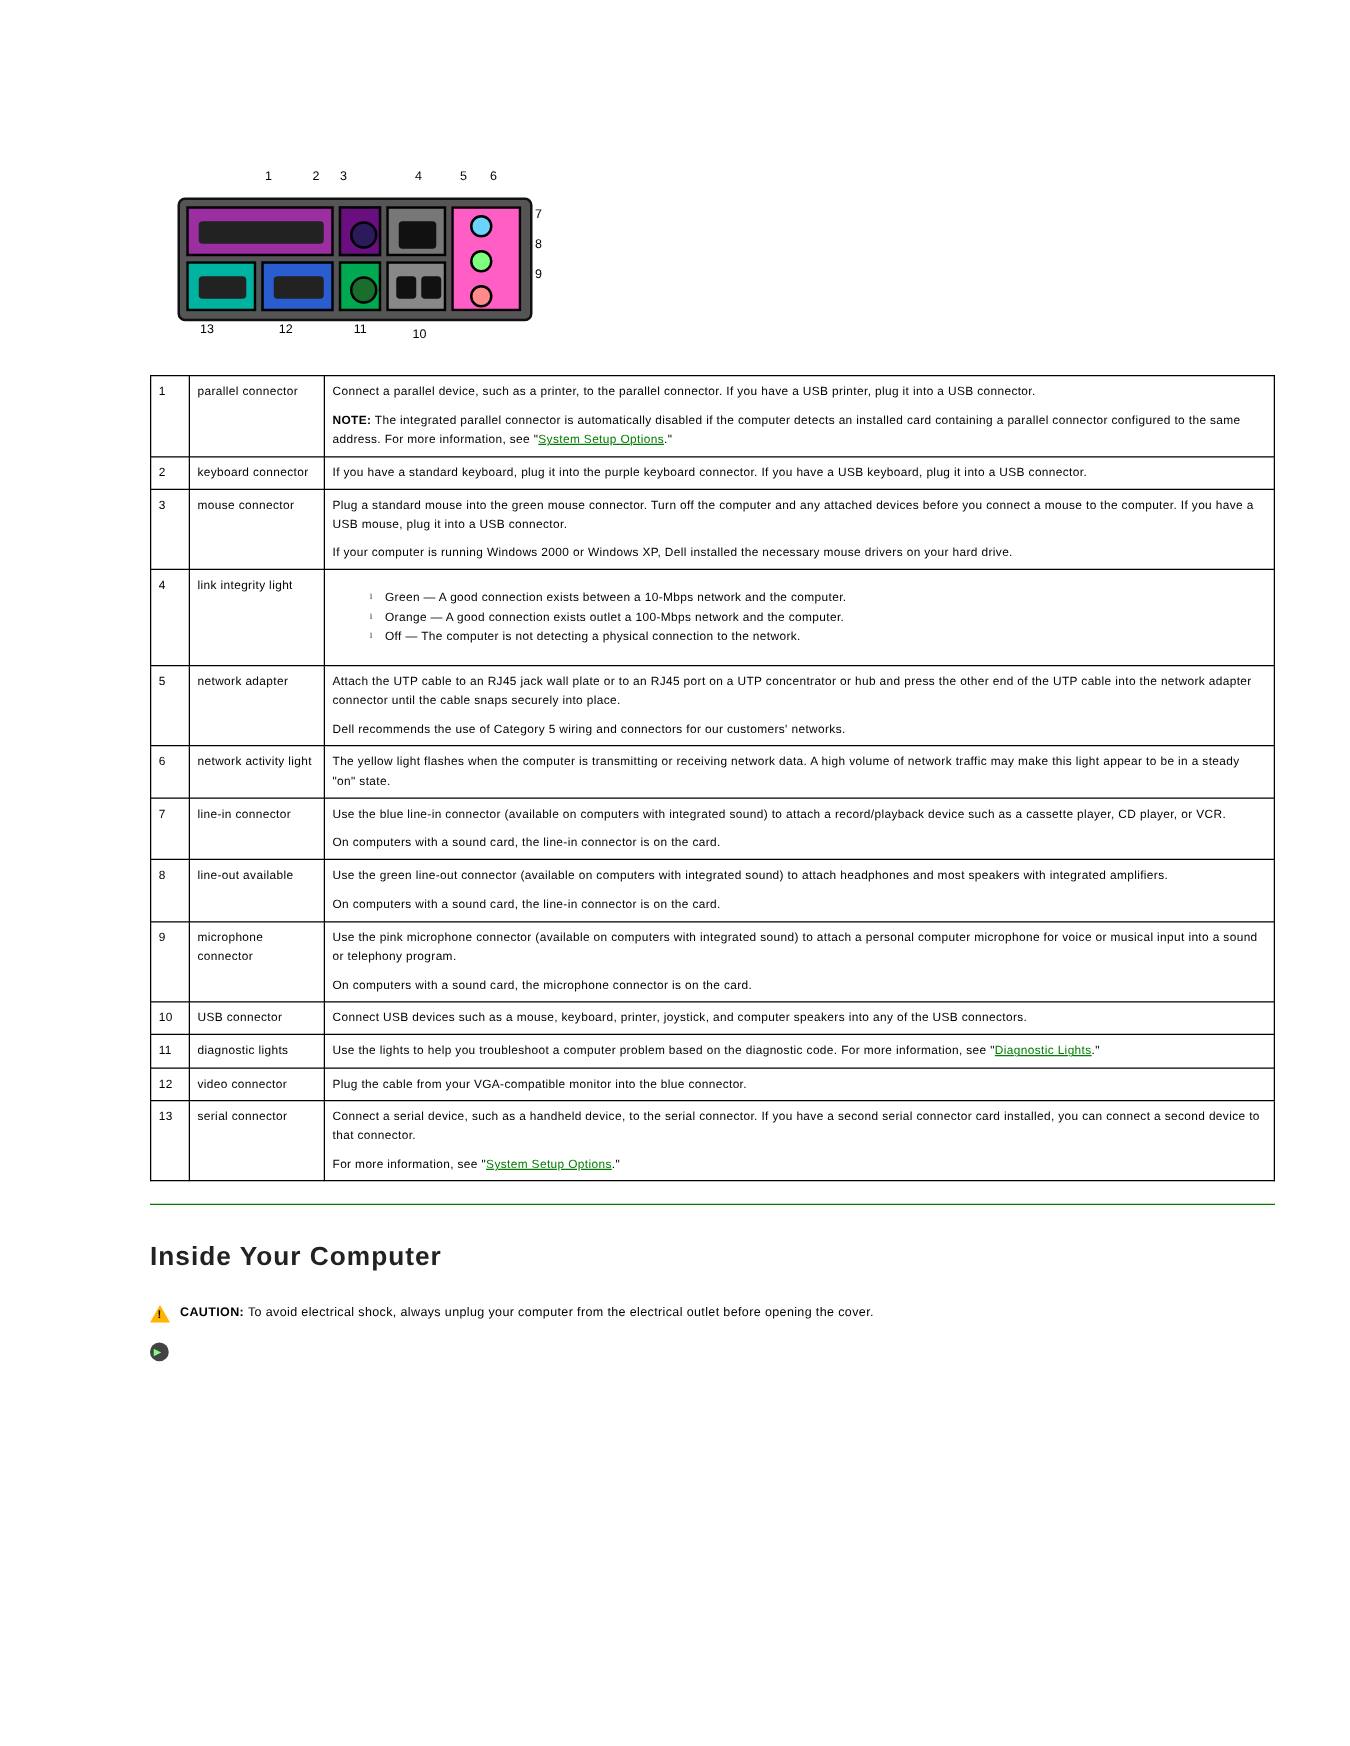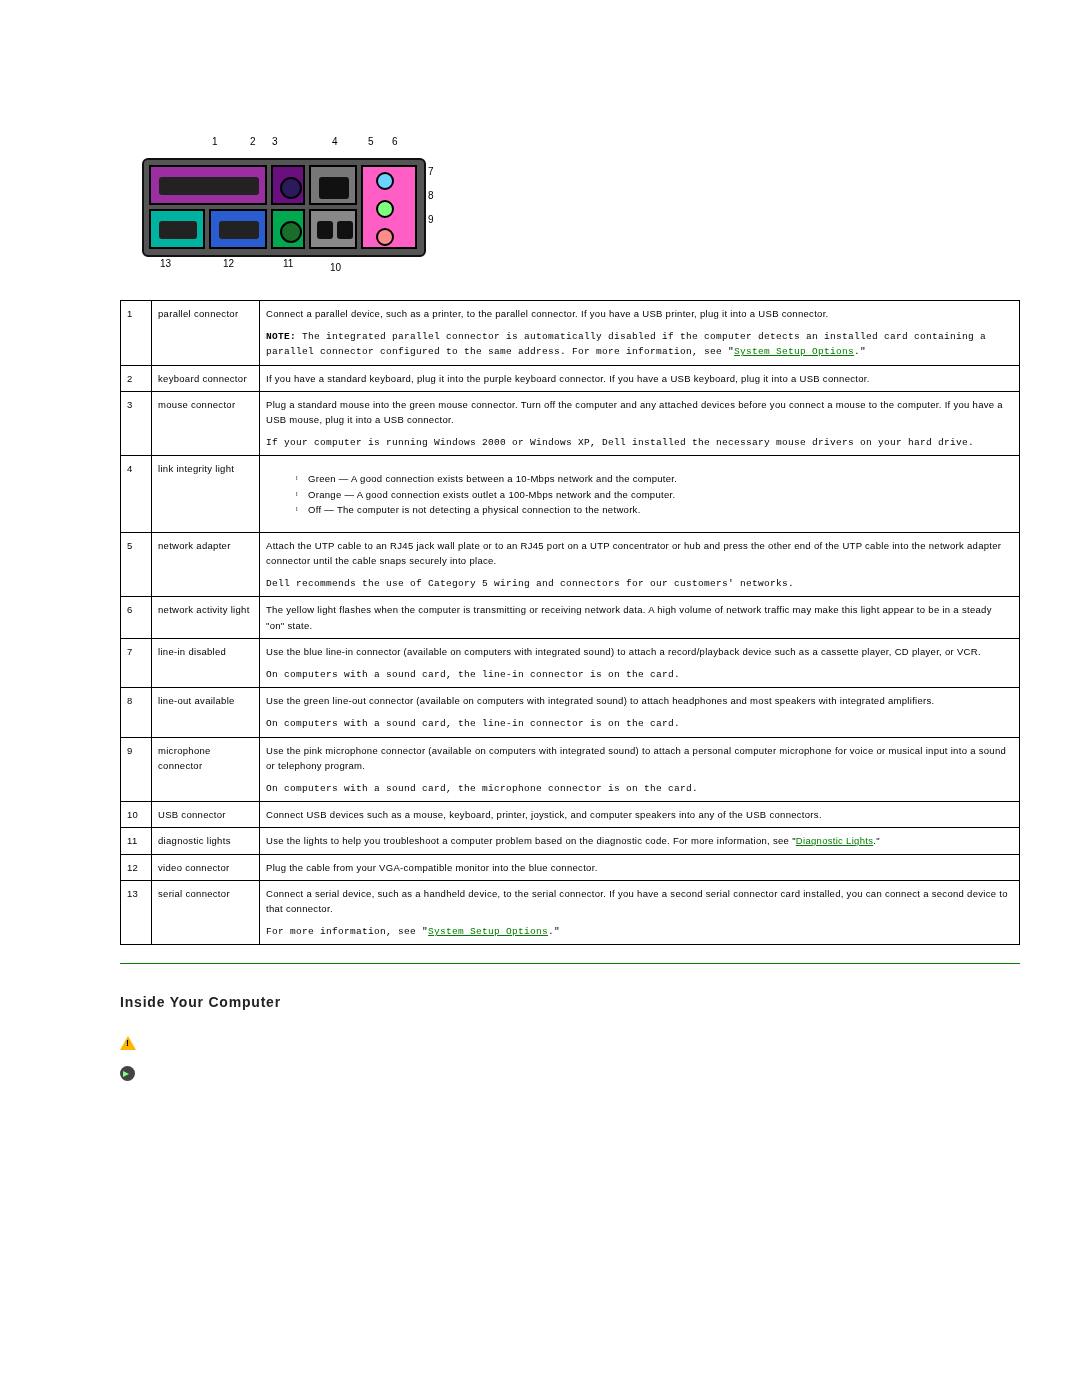--- a/index.html
+++ b/index.html
@@ -108,21 +108,21 @@
   a.doclink {
     color: #007c00;
     text-decoration: underline;
   }
   hr.sep {
     border: none;
     border-top: 1px solid #007c00;
     margin: 18px 0 30px 0;
   }
   h2.section {
-    font-size: 14px;
+    font-size: 21px;
     font-weight: bold;
     color: #222;
     letter-spacing: 0.8px;
     margin: 30px 0 25px 0;
   }
   .alert {
     display: flex;
     align-items: flex-start;
     gap: 8px;
     margin: 10px 0 14px 0;
@@ -163,21 +163,21 @@
   .circ::after {
     content: "";
     position: absolute;
     left: 3px;
     top: 5px;
     width: 0; height: 0;
     border-top: 3px solid transparent;
     border-bottom: 3px solid transparent;
     border-left: 6px solid #7fff7f;
   }
-  .para { margin-top: 8px; font-family: Liberation Mono, monospace; }
+  .para { margin-top: 8px; }
 </style>
 </head>
 <body>
 
 <div class="page">
 
   <div class="diagram-wrap">
     <div class="diagram">
       <div class="panel">
         <div class="port p-parallel">
@@ -265,21 +265,21 @@
           <div class="para">Dell recommends the use of Category 5 wiring and connectors for our customers' networks.</div>
         </td>
       </tr>
       <tr>
         <td class="num-col">6</td>
         <td class="label-col">network activity light</td>
         <td>The yellow light flashes when the computer is transmitting or receiving network data. A high volume of network traffic may make this light appear to be in a steady "on" state.</td>
       </tr>
       <tr>
         <td class="num-col">7</td>
-        <td class="label-col">line-in disabled</td>
+        <td class="label-col">line-in connector</td>
         <td>
           <span>Use the blue line-in connector (available on computers with integrated sound) to attach a record/playback device such as a cassette player, CD player, or VCR.</span>
           <div class="para">On computers with a sound card, the line-in connector is on the card.</div>
         </td>
       </tr>
       <tr>
         <td class="num-col">8</td>
         <td class="label-col">line-out available</td>
         <td>
           <span>Use the green line-out connector (available on computers with integrated sound) to attach headphones and most speakers with integrated amplifiers.</span>
@@ -324,20 +324,21 @@
 
   <hr class="sep">
 
   <h2 class="section">Inside Your Computer</h2>
 
 
   <div class="alert">
     <div class="icon">
         <div class="tri"></div>
       </div>
+    <div class="txt"><b>CAUTION: </b><span>To avoid electrical shock, always unplug your computer from the electrical outlet before opening the cover.</span></div>
   </div>
 
   <div class="alert">
     <div class="icon">
         <div class="circ"></div>
       </div>
   </div>
 
 </div>
 

